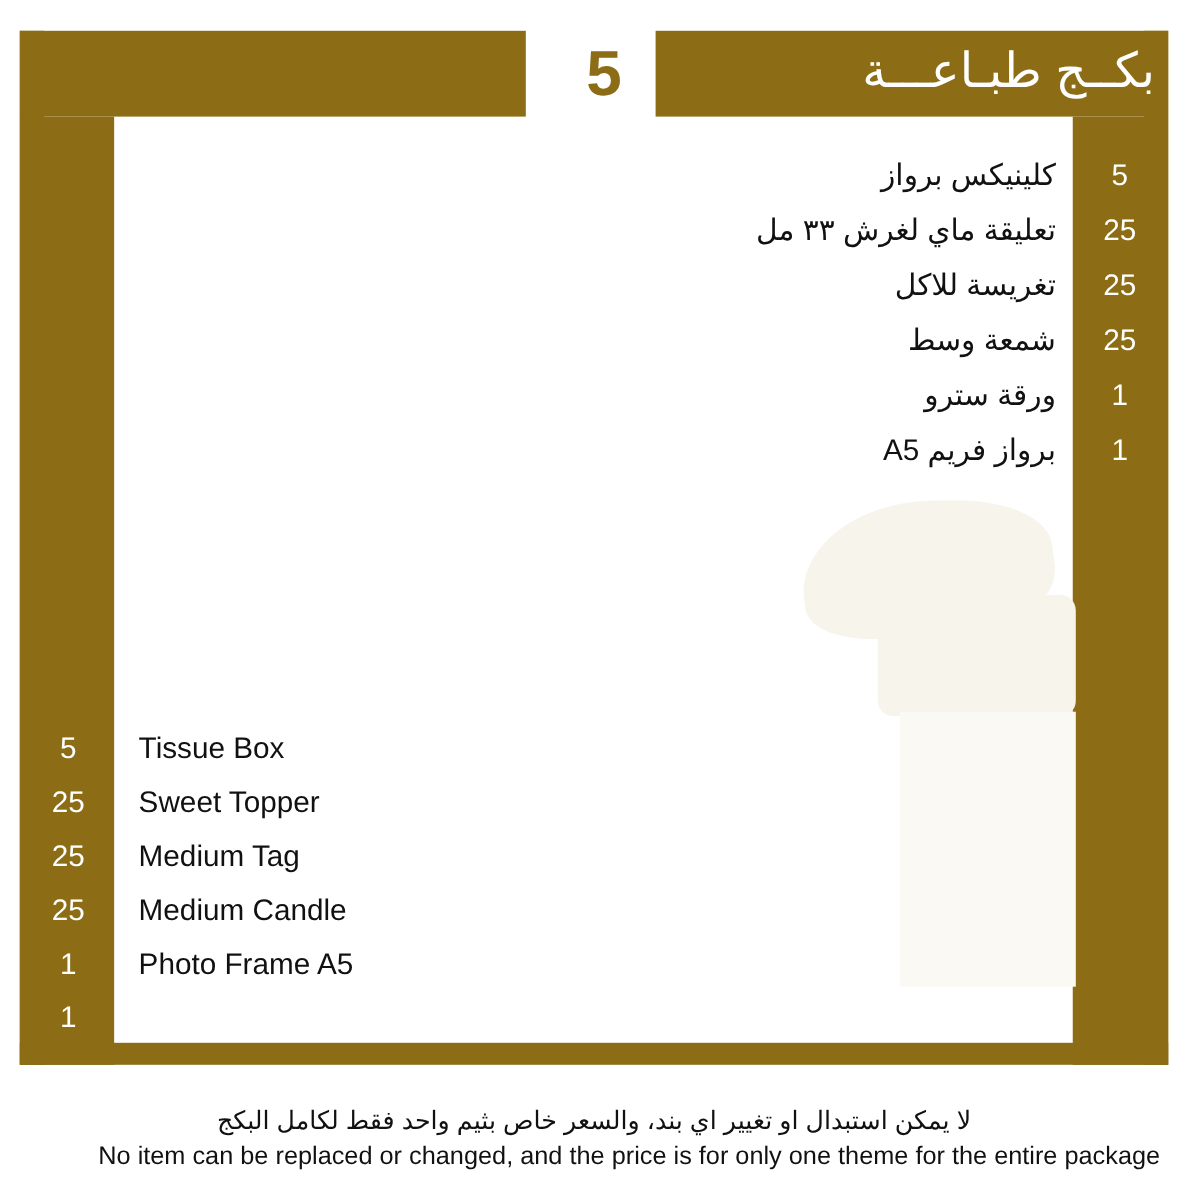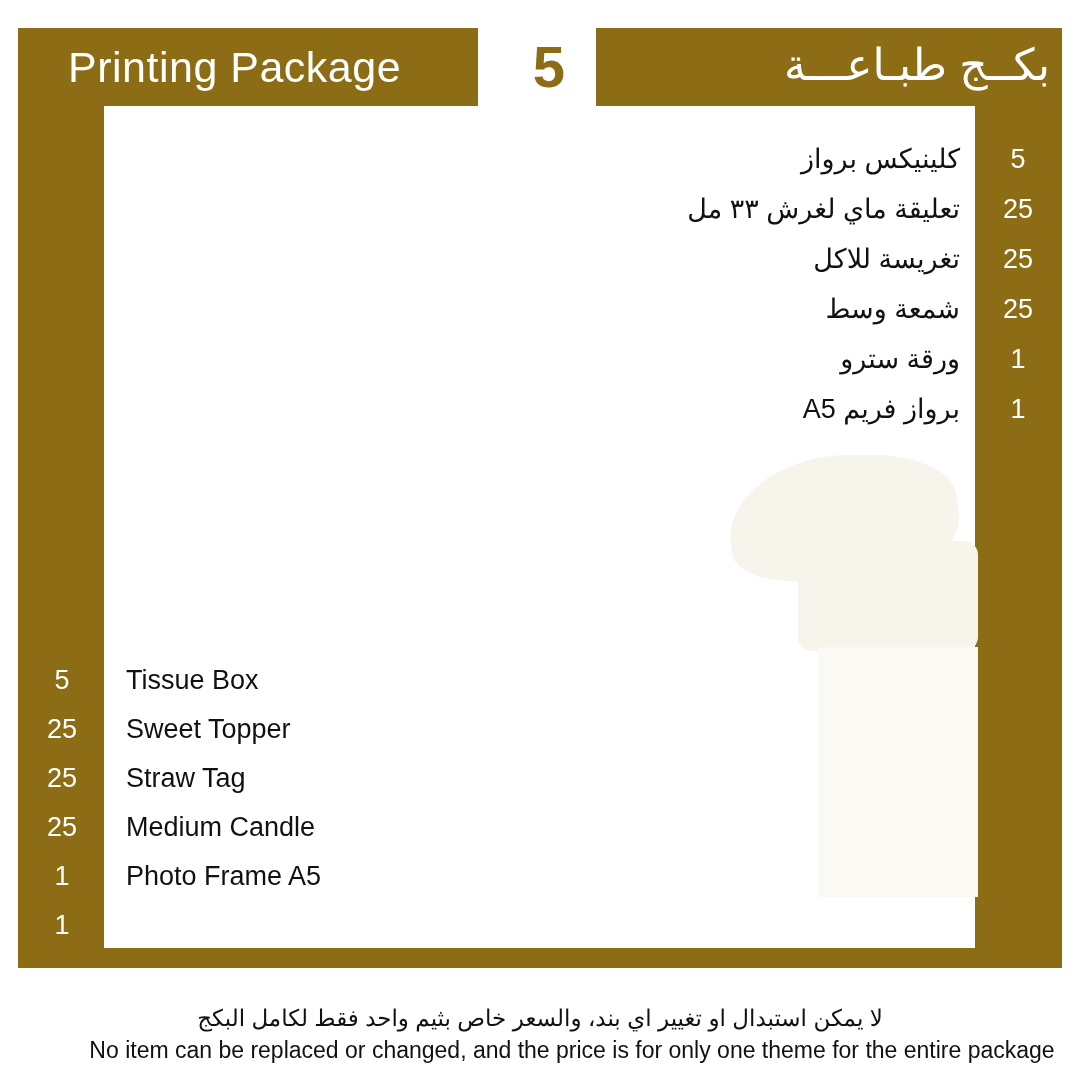--- a/index.html
+++ b/index.html
@@ -261,21 +261,20 @@
   <div class="bar-right"></div>
   <div class="header-left"></div>
   <div class="header-right"></div>
 
   <div class="watermark">
     <div class="wm-leaf"></div>
     <div class="wm-box"></div>
     <div class="wm-col"></div>
   </div>
 
-  <div class="title-en">Printing Package</div>
   <div class="title-number">5</div>
   <div class="title-ar">بكــج طبـاعـــة</div>
 
   <div class="ar-list">
     <div class="ar-row">كلينيكس برواز</div>
     <div class="ar-row">تعليقة ماي لغرش ٣٣ مل</div>
     <div class="ar-row">تغريسة للاكل</div>
     <div class="ar-row">شمعة وسط</div>
     <div class="ar-row">ورقة سترو</div>
     <div class="ar-row">برواز فريم A5</div>
@@ -284,21 +283,21 @@
   <div class="ar-qty" style="top:134px;">5</div>
   <div class="ar-qty" style="top:184px;">25</div>
   <div class="ar-qty" style="top:234px;">25</div>
   <div class="ar-qty" style="top:284px;">25</div>
   <div class="ar-qty" style="top:334px;">1</div>
   <div class="ar-qty" style="top:384px;">1</div>
 
   <div class="en-list">
     <div class="en-row">Tissue Box</div>
     <div class="en-row">Sweet Topper</div>
-    <div class="en-row">Straw Tag</div>
+    <div class="en-row">Medium Tag</div>
     <div class="en-row">Medium Candle</div>
     <div class="en-row">Photo Frame A5</div>
   </div>
 
   <div class="en-qty" style="top:656px;">5</div>
   <div class="en-qty" style="top:705px;">25</div>
   <div class="en-qty" style="top:754px;">25</div>
   <div class="en-qty" style="top:803px;">25</div>
   <div class="en-qty" style="top:852px;">1</div>
   <div class="en-qty" style="top:901px;">1</div>

